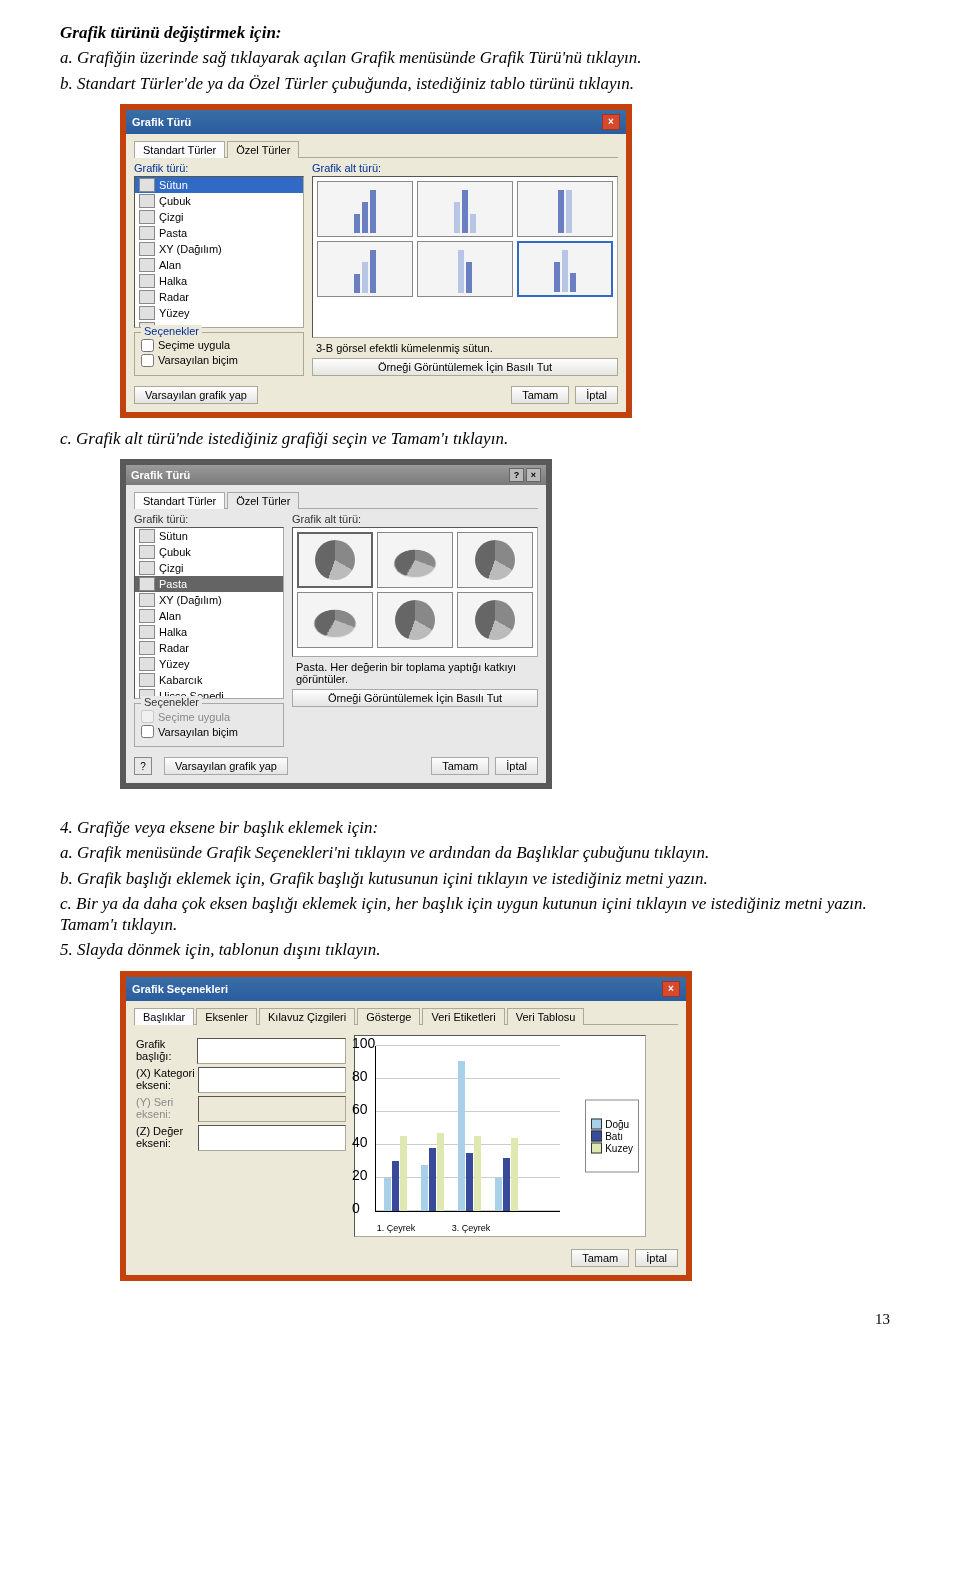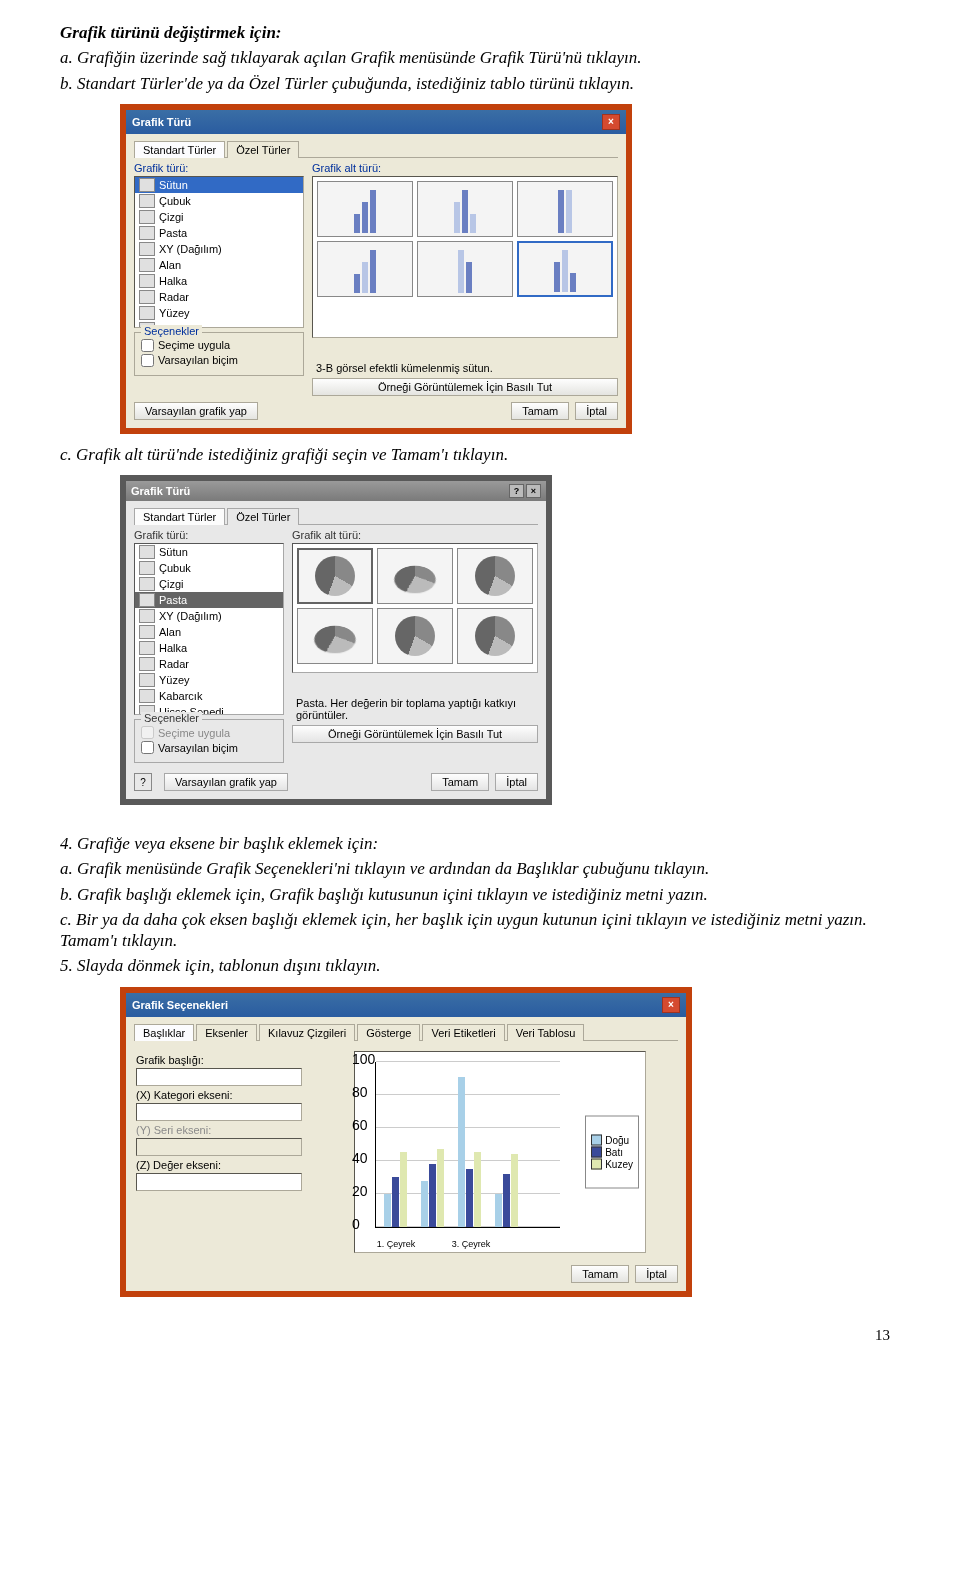--- a/index.html
+++ b/index.html
@@ -112,23 +112,23 @@
     background:linear-gradient(#fefefe,#e4e4e0);
     border:1px solid #aca899;
     padding:2px 10px;
     font-size:11px;
     font-family:Tahoma,Arial,sans-serif;
   }
   .btnrow { display:flex; gap:6px; justify-content:flex-end; margin-top:6px;}
   .chk { display:flex;align-items:center;gap:4px; font-size:11px; margin:2px 0;}
   .chk input{margin:0;}
   .lbl { color:#00309c; font-size:11px; margin-bottom:2px; display:block;}
-  .note { font-size:11px; padding:4px;margin-top:20px; }
+  .note { font-size:11px; padding:4px; }
   .wide-btn { width:100%; text-align:center; }
-  .field { display:flex; flex-direction:column; margin:3px 0;}
+  .field { display:flex; flex-direction:row; margin:3px 0;}
   .field input {
     border:1px inset #aca899; background:#fff;
     font-size:11px; padding:2px; width:160px;
   }
   .field.disabled .flabel { color:#8a8a8a;}
   .flabel { font-size:11px; margin-bottom:2px;}
   .chart-preview {
     background:#fff;border:1px inset #aca899;
     width:290px;height:200px;
     display:flex;align-items:center;justify-content:center;

